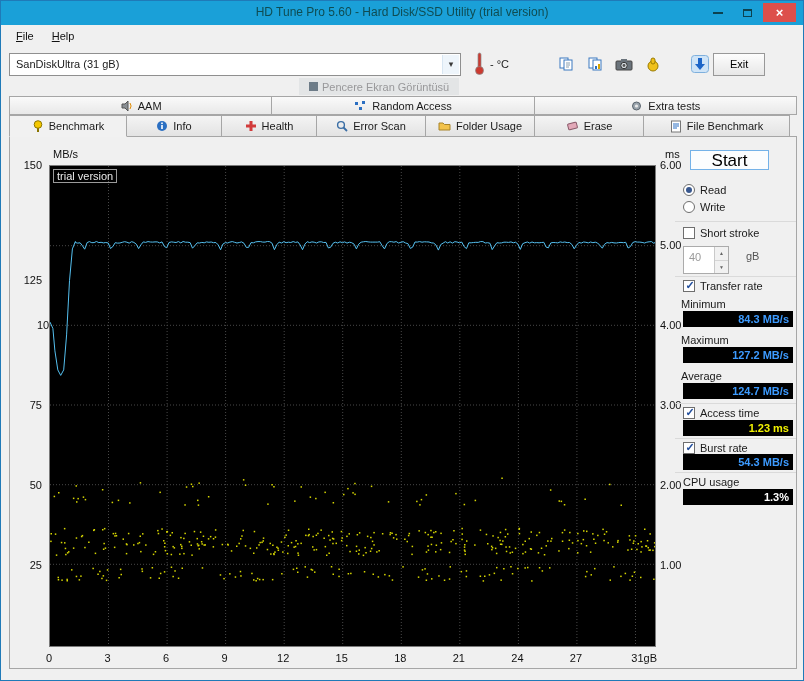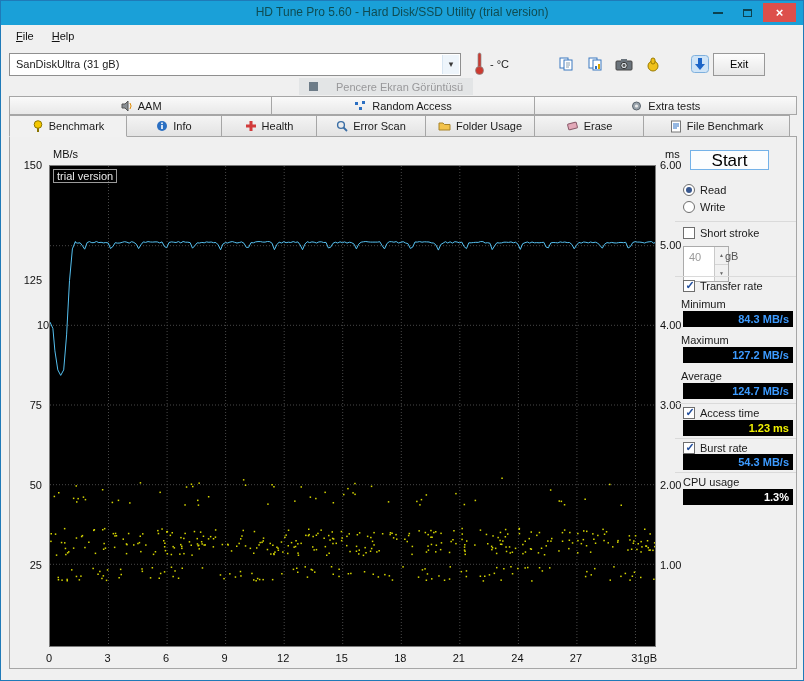--- a/index.html
+++ b/index.html
@@ -27,21 +27,21 @@
   .combo{position:relative;width:452px;height:23px;background:#fff;border:1px solid #8f8f8f;display:flex;align-items:center}
   .combo-text{padding-left:6px}
   .combo-arrow{position:absolute;right:1px;top:1px;bottom:1px;width:17px;display:flex;align-items:center;justify-content:center;color:#3a3a3a;background:#eef5fb;border-left:1px solid #d8e6f2;font-size:9px}
   .thermo{margin-left:12px}
   .temp{margin-left:5px;color:#222;white-space:nowrap}
   .tb-group{margin-left:44px;display:flex;gap:3px;align-items:center}
   .tb-btn{width:26px;height:25px;display:flex;align-items:center;justify-content:center;background:transparent;border:0}
   .exit-btn{width:52px;height:23px;background:linear-gradient(#fdfdfd,#e7e7e7);border:1px solid #989898;font-size:11px;font-family:"Liberation Sans",sans-serif}
 
   
-  .ghost-tip{position:absolute;left:298px;top:77px;height:17px;display:flex;align-items:center;gap:18px;background:rgba(224,226,228,.8);padding:0 10px;color:#98989a;font-size:11px}
+  .ghost-tip{position:absolute;left:298px;top:77px;height:17px;display:flex;align-items:center;gap:4px;background:rgba(224,226,228,.8);padding:0 10px;color:#98989a;font-size:11px}
   .tip-ico{display:block;width:9px;height:9px;background:#6d7c88}
 
   
   .tabs-top{position:absolute;left:8px;top:95px;width:788px;height:19px;display:flex}
   .tab1{flex:1;display:flex;align-items:center;justify-content:center;gap:5px;background:linear-gradient(#fafafa,#e8e8e8);border:1px solid #a6a6a6;margin-left:-1px;font-size:11px}
   .tab1:first-child{margin-left:0}
   .tabs-main{position:absolute;left:8px;top:114px;width:788px;height:22px;display:flex}
   .tab2{display:flex;align-items:center;justify-content:center;gap:5px;background:linear-gradient(#f4f4f4,#e3e3e3);border:1px solid #a6a6a6;margin-left:-1px;font-size:11px}
   .tab2:first-child{margin-left:0}
   .tab2.active{background:#f1f1f1;border-bottom-color:transparent;position:relative;z-index:3}
@@ -66,26 +66,26 @@
 
   
   .side-panel{position:absolute;left:672px;top:149px;width:127px;height:370px;z-index:2}
   .start-btn{position:absolute;left:17px;top:0;width:79px;height:20px;background:#fbfdfe;border:1px solid #74b2e8;font-size:17px;font-family:"Liberation Sans",sans-serif}
   .radio-row,.cb-row{position:absolute;left:10px;display:flex;align-items:center;gap:5px;white-space:nowrap}
   .radio{display:inline-block;width:12px;height:12px;border:1px solid #6e6e6e;border-radius:50%;background:#fff;position:relative}
   .radio.on::after{content:"";position:absolute;left:2px;top:2px;width:6px;height:6px;border-radius:50%;background:#39588f}
   .cbbox{display:inline-block;width:12px;height:12px;border:1px solid #6e6e6e;background:#fff;position:relative;font-size:11px;line-height:11px;text-align:center;color:#234f9d}
   .cbbox.on::before{content:"✓";position:absolute;left:0;top:-1px;width:12px;font-weight:bold}
   .sep{position:absolute;left:2px;right:4px;height:1px;background:#dadada}
-  .spin{position:absolute;left:10px;width:46px;height:36px;border:1px solid #ababab;background:#fff;display:flex}
+  .spin{position:absolute;left:10px;width:46px;height:28px;border:1px solid #ababab;background:#fff;display:flex}
   .spin-val{flex:1;color:#9a9a9a;padding:4px 0 0 5px}
   .spin-btns{width:14px;display:flex;flex-direction:column;border-left:1px solid #c9c9c9}
   .sbtn{flex:1;display:flex;align-items:center;justify-content:center;font-size:5px;color:#666;background:#f1f1f1;border-bottom:1px solid #d5d5d5}
   .sbtn:last-child{border-bottom:0}
-  .gb-label{position:absolute;left:52px;color:#555}
+  .gb-label{position:absolute;left:73px;color:#555}
   .plabel{position:absolute;left:8px;color:#1a1a1a}
   .val{position:absolute;left:10px;width:110px;height:16px;background:#000;text-align:right;padding:2px 4px 0 0;font-weight:bold;font-size:11px}
   .c-blue{color:#3d9bff}
   .c-yellow{color:#f0f000}
   .c-white{color:#fff}
 </style>
 </head>
 <body>
 
 <div class="window">

